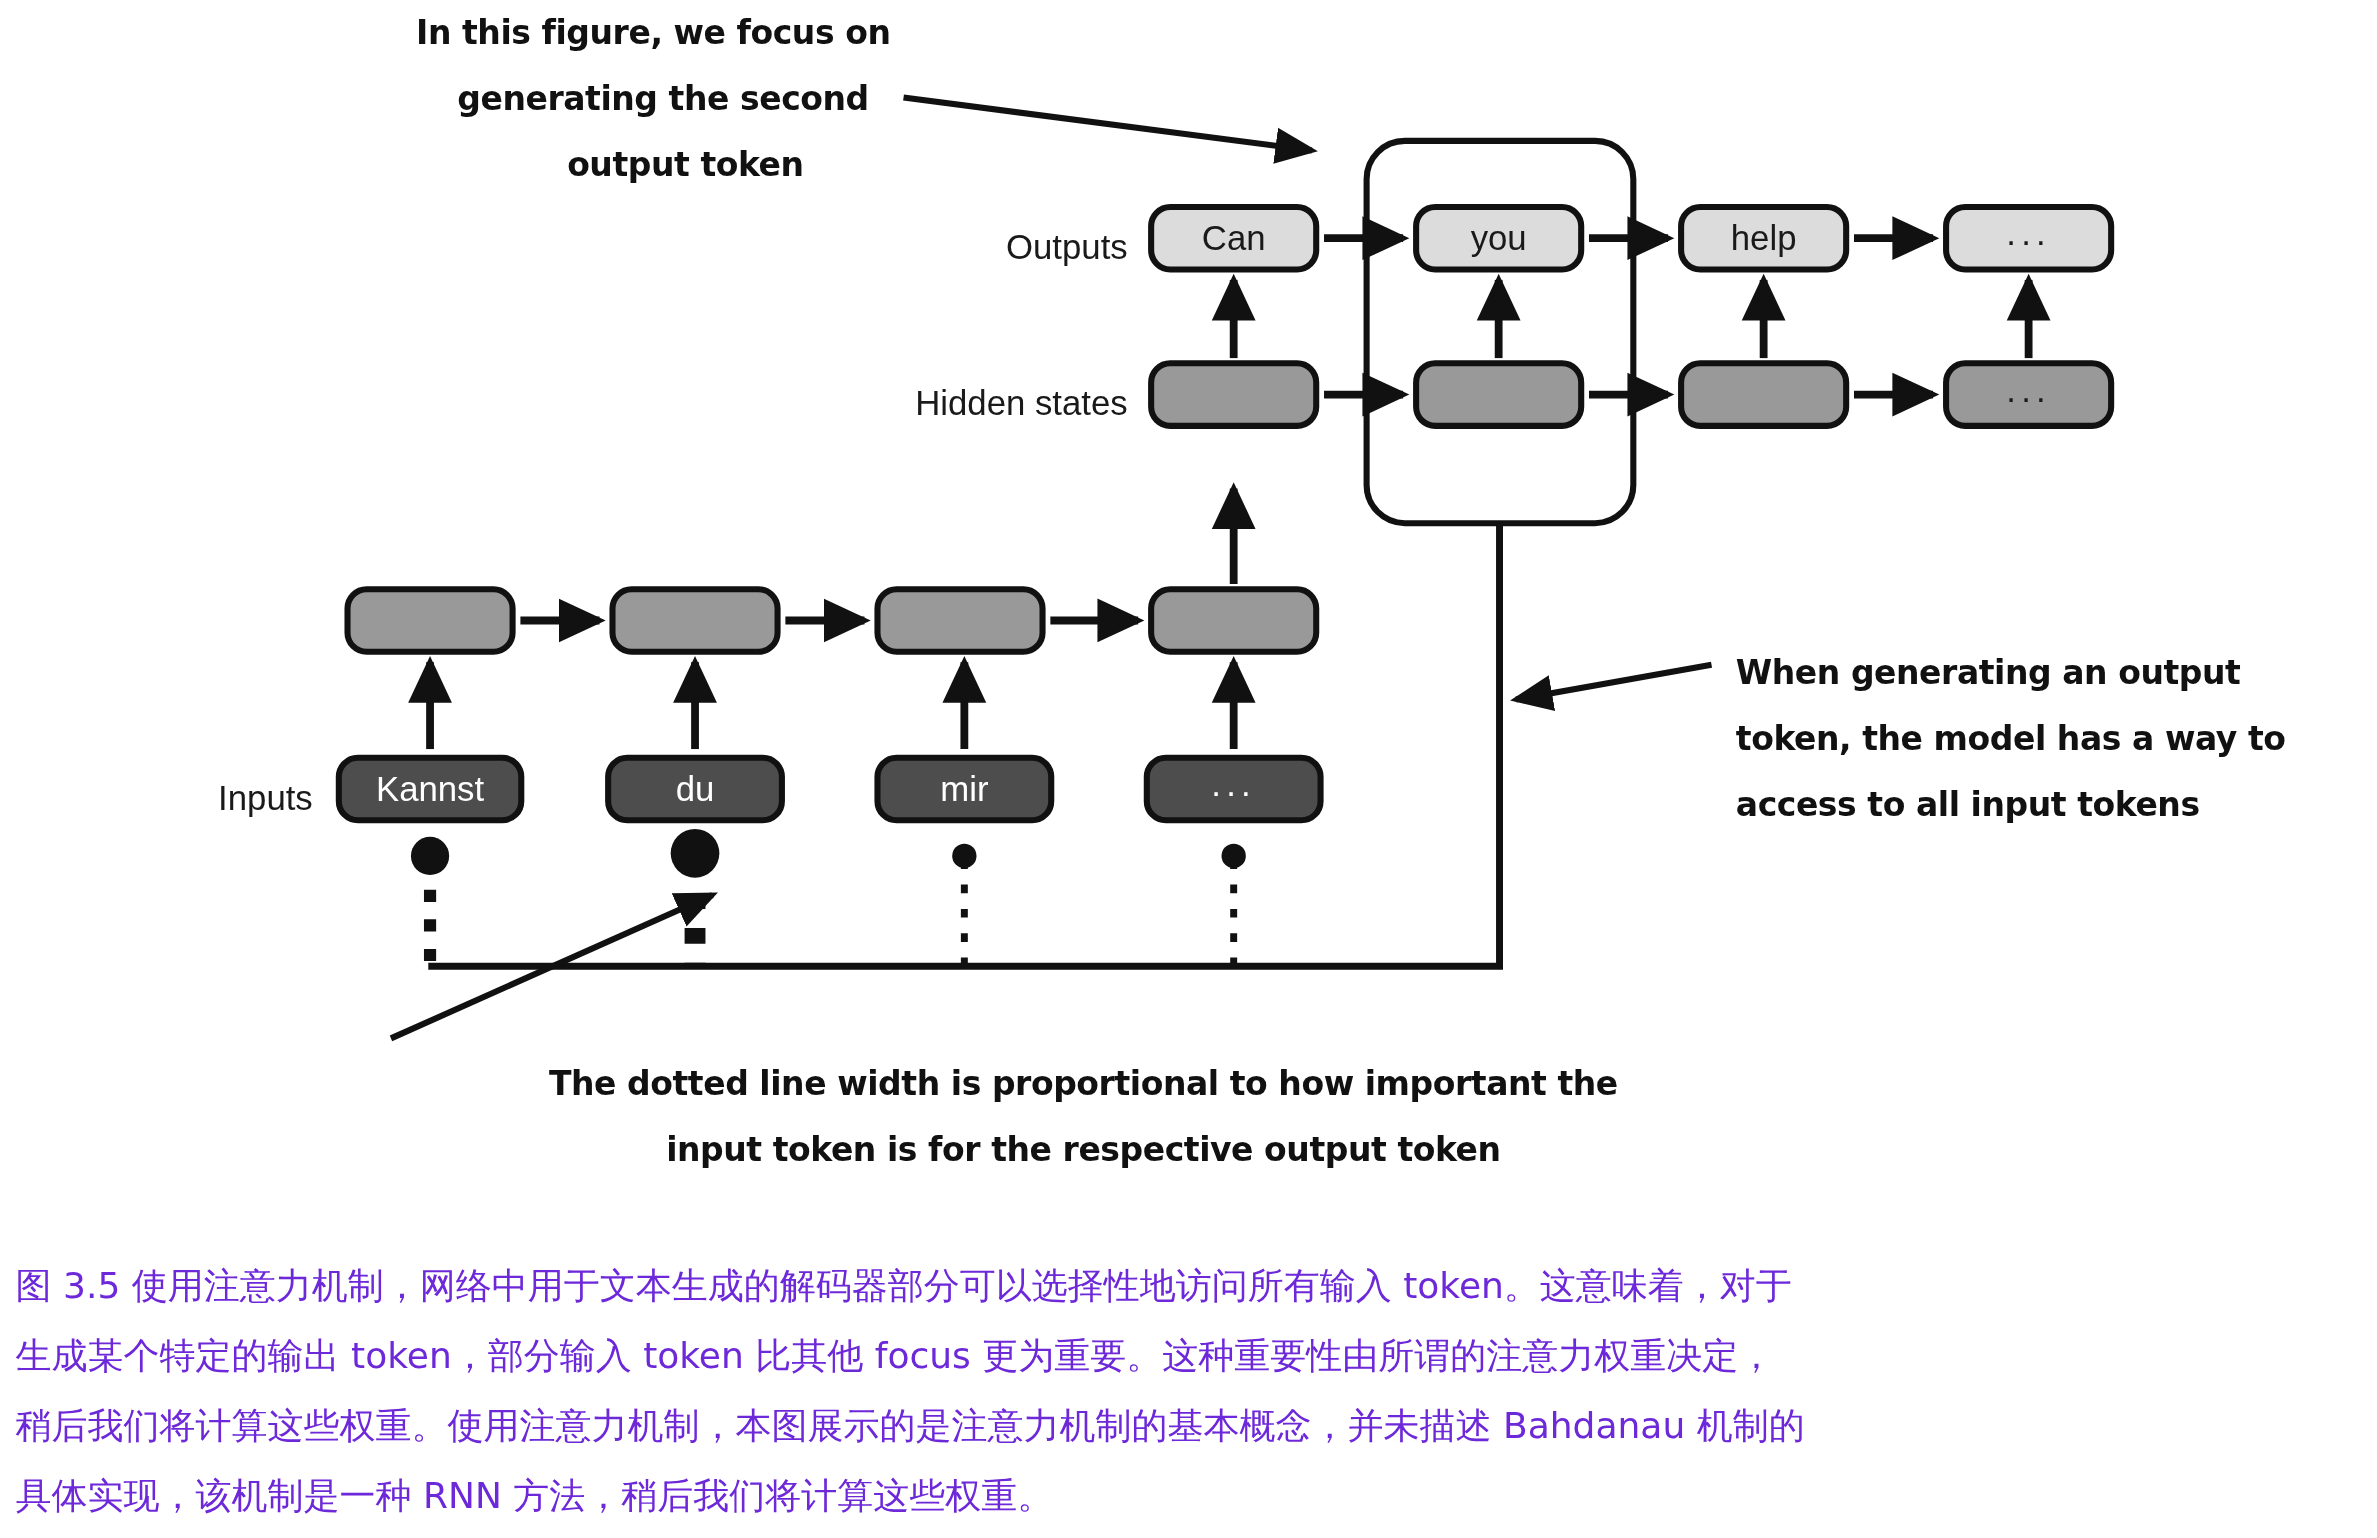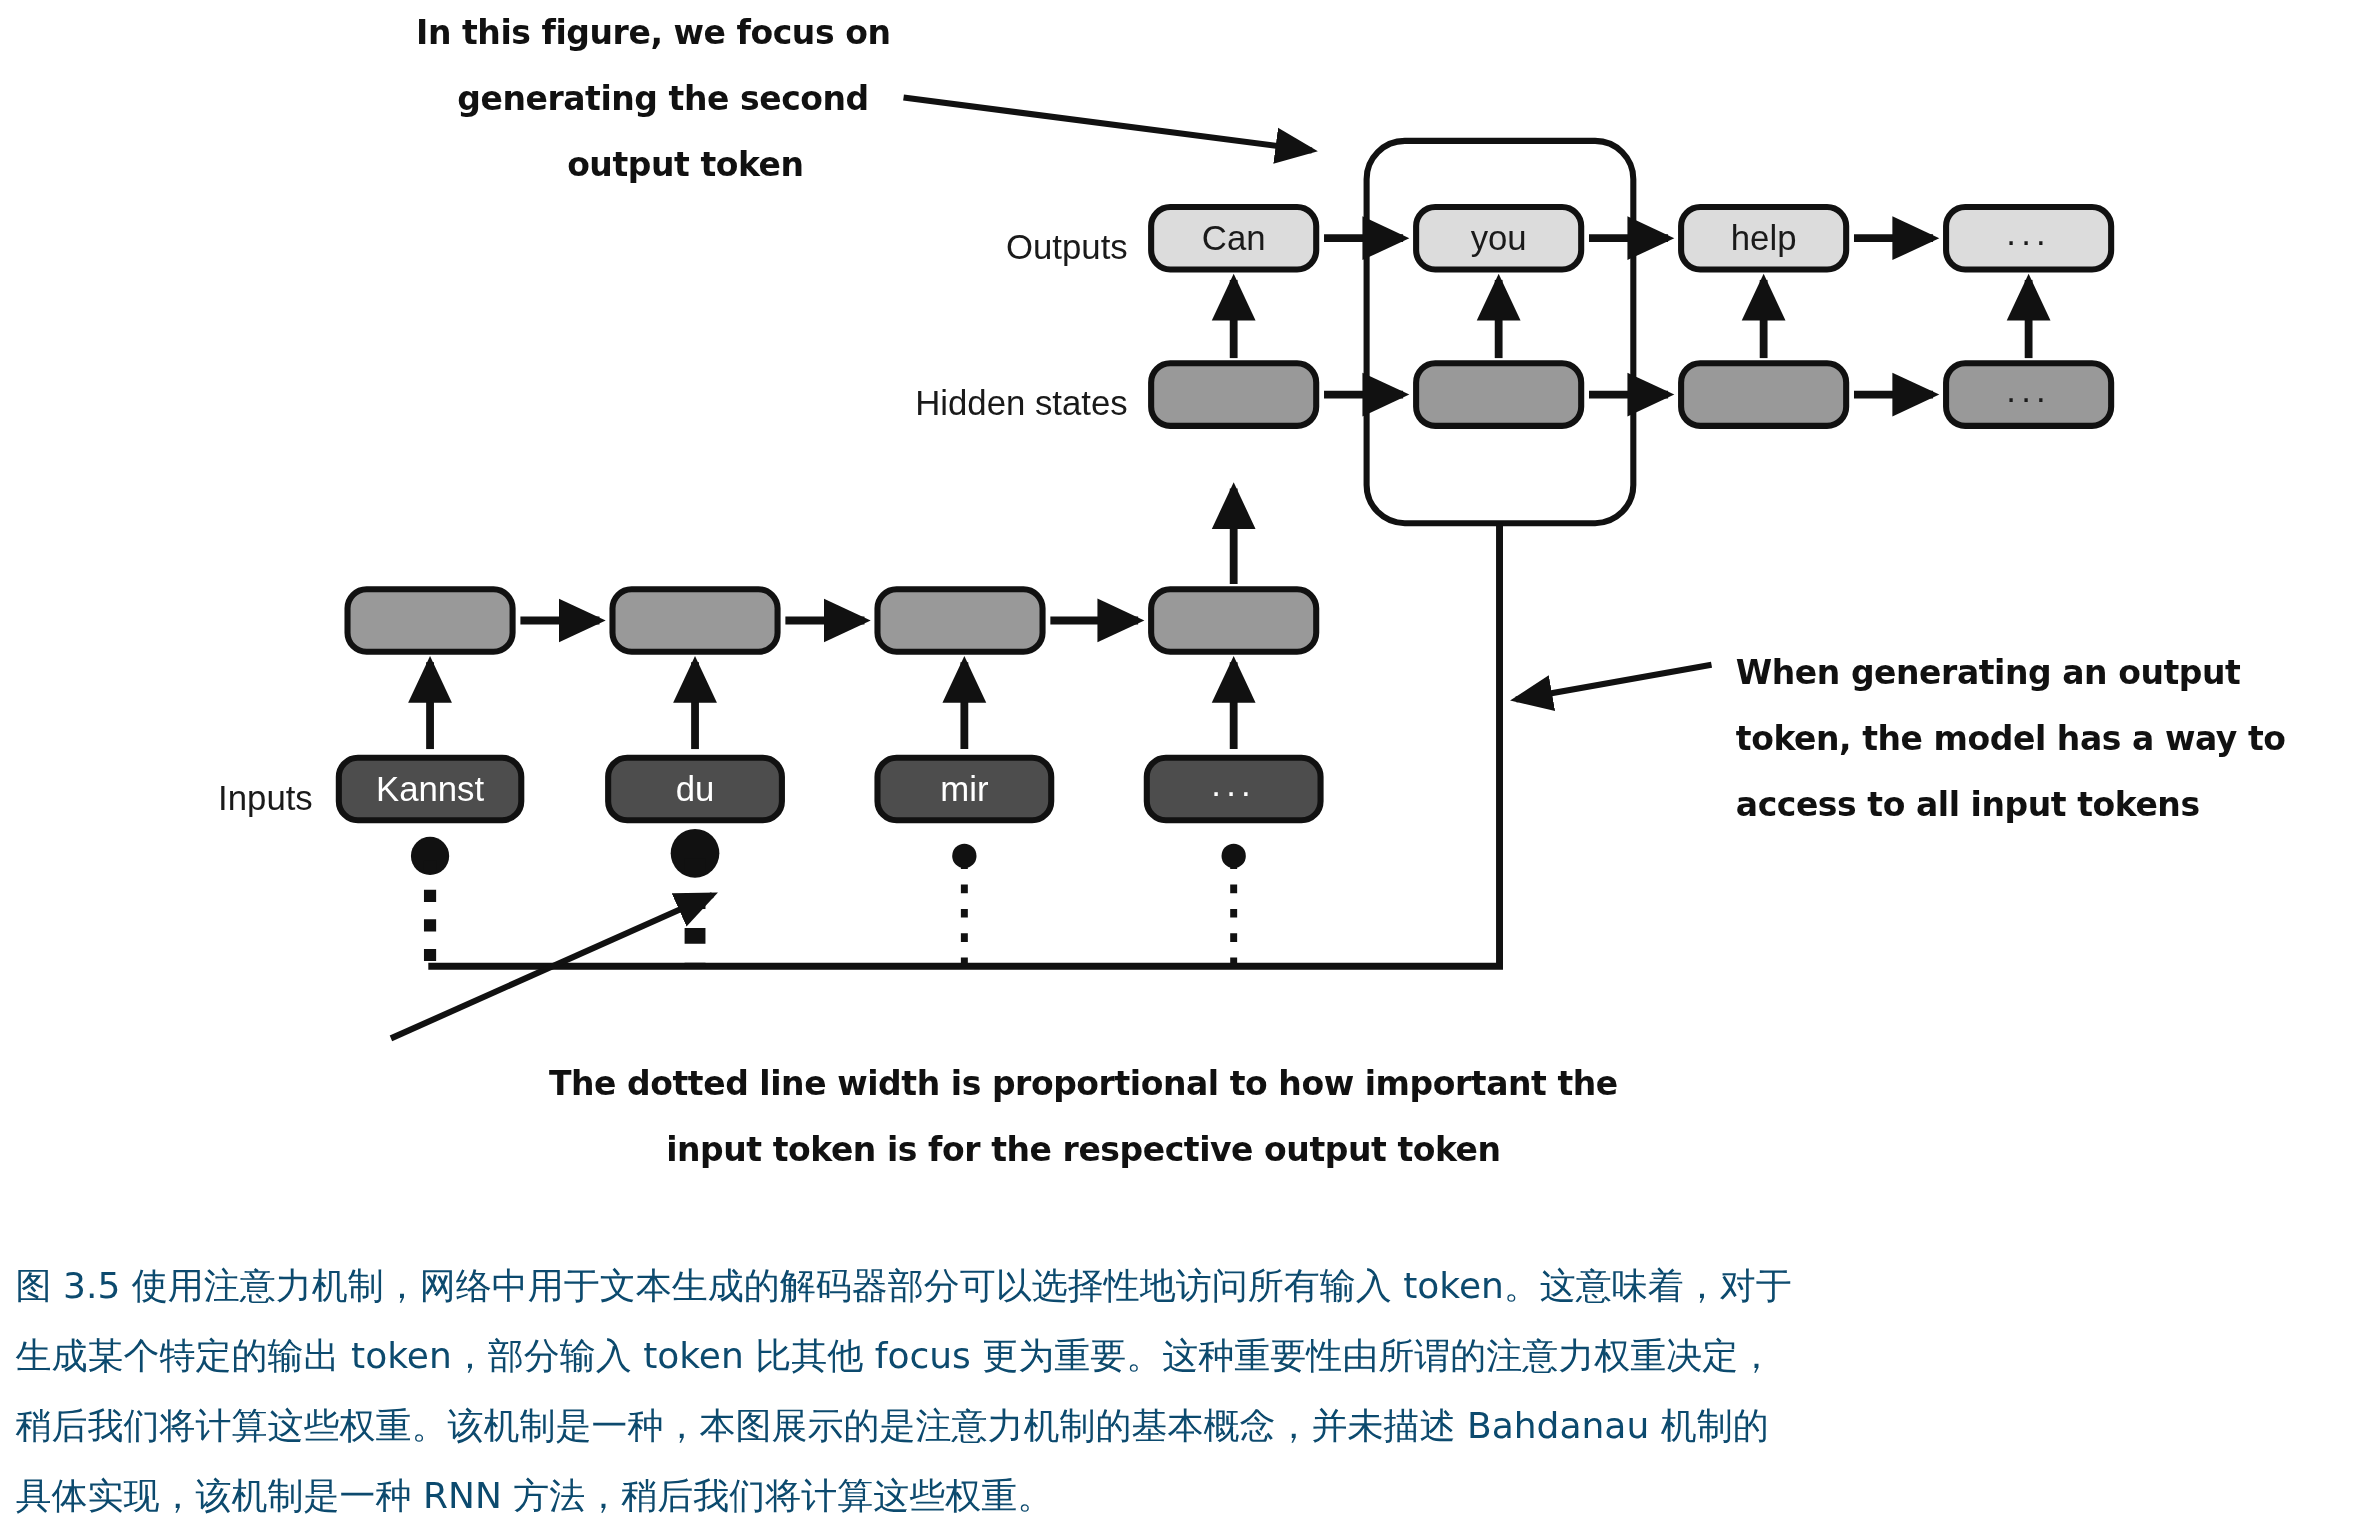--- a/index.html
+++ b/index.html
@@ -34,21 +34,21 @@
     font-family:"Liberation Sans", sans-serif;
     font-size:40px;
     fill:#ffffff;
   }
 
   #caption {
     position:absolute;
     left:15.6px;
     top:1251px;
     width:2346px;
-    color:#0c4a6e;
+    color:#6d28d9;
     font-family:"DejaVu Sans", sans-serif;
     font-size:36px;
     line-height:70px;
     letter-spacing:0px;
     white-space:nowrap;
   }
   #caption div { white-space:nowrap; }
 </style>
 </head>
 <body>
@@ -201,16 +201,16 @@
     <text class="ann-text" x="1247" y="1260" text-anchor="middle">The dotted line width is proportional to how important the</text>
     <text class="ann-text" x="1247" y="1336" text-anchor="middle">input token is for the respective output token</text>
     <line x1="450" y1="1195" x2="820" y2="1030" stroke="#111111" stroke-width="7" marker-end="url(#arrowheadThin)"></line>
   </g>
 </svg>
 </div>
 
 <div id="caption">
   <div>图 3.5 使用注意力机制，网络中用于文本生成的解码器部分可以选择性地访问所有输入 token。这意味着，对于</div>
   <div>生成某个特定的输出 token，部分输入 token 比其他 focus 更为重要。这种重要性由所谓的注意力权重决定，</div>
-  <div>稍后我们将计算这些权重。该机制是一种，本图展示的是注意力机制的基本概念，并未描述 Bahdanau 机制的</div>
+  <div>稍后我们将计算这些权重。使用注意力机制，本图展示的是注意力机制的基本概念，并未描述 Bahdanau 机制的</div>
   <div>具体实现，该机制是一种 RNN 方法，稍后我们将计算这些权重。</div>
 </div>
 
 
 </body></html>

